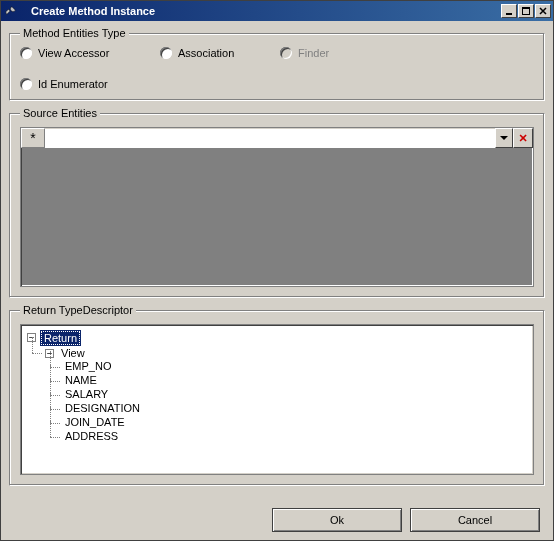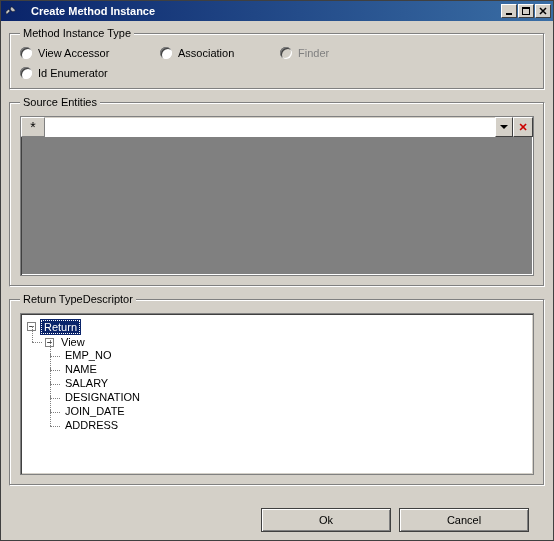--- a/index.html
+++ b/index.html
@@ -77,21 +77,21 @@
     position: relative;
   }
   fieldset.groupbox legend {
     padding: 0 3px;
     background: #d4d0c8;
     color: #000;
   }
   .radio-grid {
     display: grid;
     grid-template-columns: 140px 120px 150px;
-    row-gap: 8px;
+    row-gap: 19px;
   }
   .radio-item {
     display: flex;
     align-items: center;
     gap: 6px;
   }
   .radio-item.disabled {
     color: #808080;
   }
   .radio-circle {
@@ -237,21 +237,21 @@
   .node-label.selected {
     background: #0a246a;
     color: #fff;
     border: 1px dotted #fff;
     outline: 1px solid #0a246a;
   }
   .button-bar {
     display: flex;
     justify-content: flex-end;
     gap: 8px;
-    padding: 8px 24px 8px 0;
+    padding: 8px 13px 8px 0;
   }
   .btn {
     width: 130px;
     height: 24px;
     background: #d4d0c8;
     border: 1px solid #404040;
     box-shadow: inset 1px 1px 0 #fff, inset -1px -1px 0 #808080;
     cursor: pointer;
     font-family: inherit;
     font-size: 11px;
@@ -292,21 +292,21 @@
         <svg width="8" height="8" viewBox="0 0 8 8">
             <path d="M1 1 L7 7 M7 1 L1 7" stroke="#000" stroke-width="1.5"></path>
           </svg>
       </div>
     </div>
   </div>
 
   <div class="content">
 
     <fieldset class="groupbox">
-      <legend>Method Instance Type</legend>
+      <legend>Method Entities Type</legend>
       <div class="radio-grid">
         <div class="radio-item">
           <span class="radio-circle"></span>
           <span>View Accessor</span>
         </div>
         <div class="radio-item">
           <span class="radio-circle"></span>
           <span>Association</span>
         </div>
         <div class="radio-item disabled">

